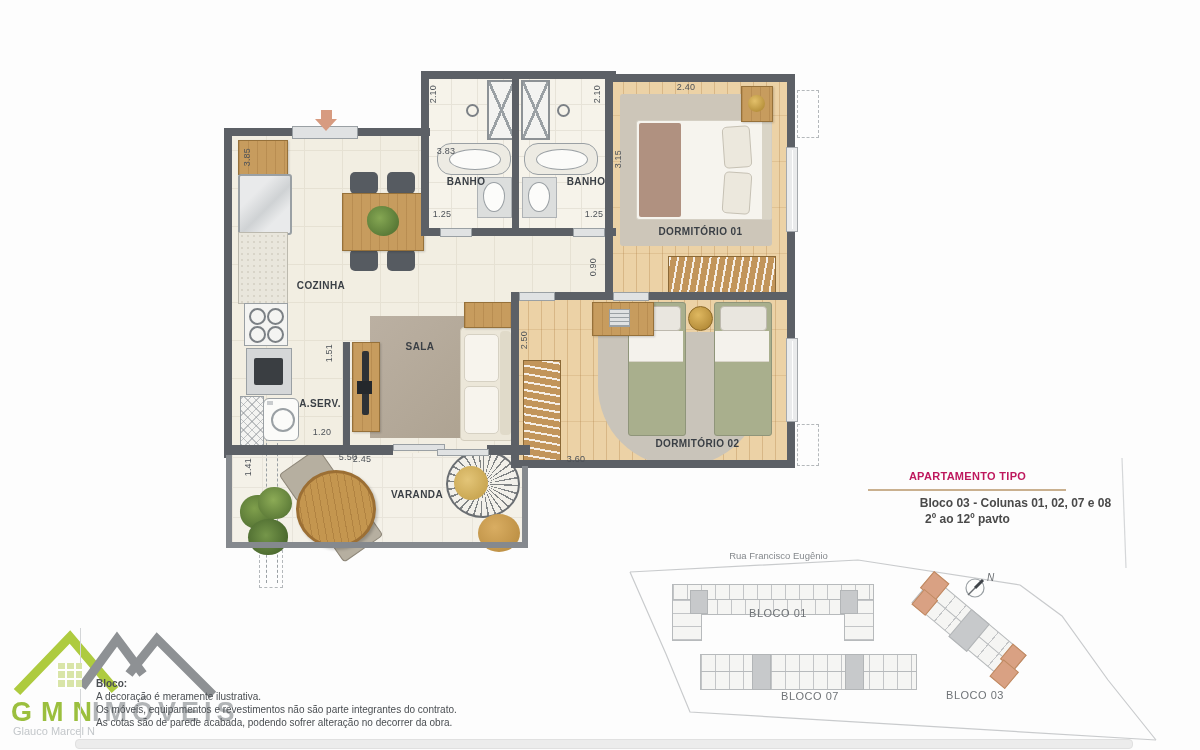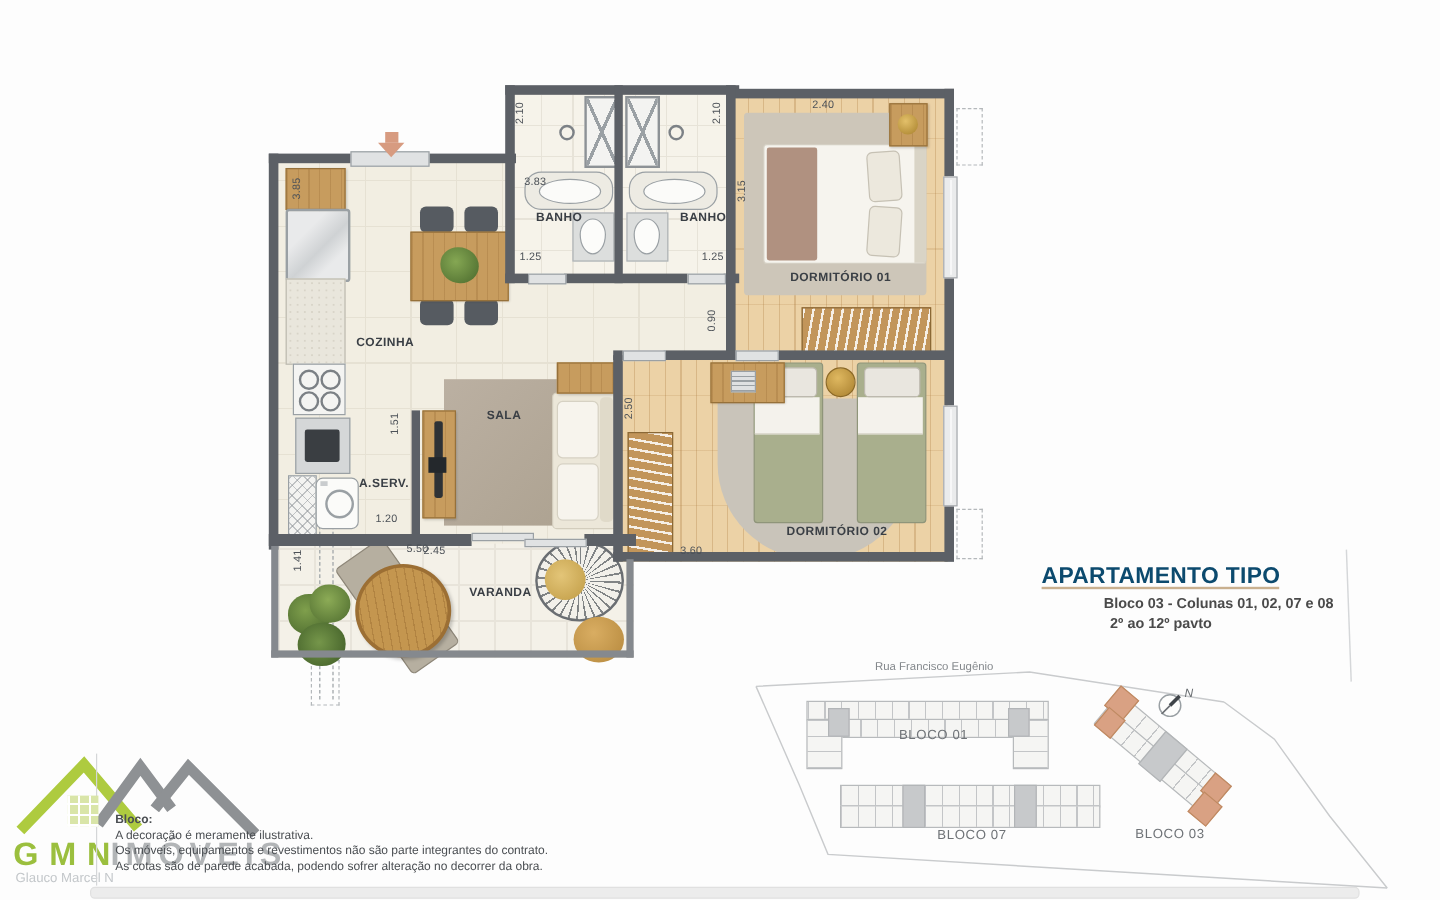--- a/index.html
+++ b/index.html
@@ -42,21 +42,21 @@
   .closet{background:repeating-linear-gradient(100deg,rgba(255,255,255,.85) 0 2px,transparent 2px 8px),#c2955a;
       border:1px solid #8a6836;z-index:12;}
   .chair{background:#565b61;border-radius:5px;z-index:11;}
   .seat{background:#f7f4ed;border:1px solid #d6d1c3;border-radius:5px;position:absolute;}
   .dim{position:absolute;font-size:9px;color:#4d5258;z-index:40;text-align:center;letter-spacing:.2px;}
   .vdim{position:absolute;font-size:9px;color:#4d5258;z-index:40;writing-mode:vertical-rl;
         transform:rotate(180deg);letter-spacing:.2px;}
   .rlabel{position:absolute;font-size:10px;font-weight:bold;color:#3a3f45;z-index:40;text-align:center;
         letter-spacing:.4px;}
   
-  .info-title{font-size:19px;font-weight:bold;color:#0c4a6e;text-align:center;letter-spacing:.3px;}
+  .info-title{font-size:11px;font-weight:bold;color:#be185d;text-align:center;letter-spacing:.3px;}
   .info-line{font-size:12px;font-weight:bold;color:#4a4a4a;text-align:center;}
   
   .bldg{background:repeating-linear-gradient(90deg,#c3c5c7 0 1px,transparent 1px 14px),#f5f5f3;
         border:1px solid #b7babc;z-index:6;}
   .bldg-h{background:repeating-linear-gradient(0deg,#c3c5c7 0 1px,transparent 1px 13px),#f5f5f3;
         border:1px solid #b7babc;z-index:6;}
   .core{background:#c7c9cb;border:1px solid #b2b5b7;z-index:7;}
   .hl{background:#d9a183;border:1px solid #bf8a62;z-index:8;}
   .site-label{position:absolute;font-size:11px;color:#6f7377;z-index:9;text-align:center;letter-spacing:.5px;}
   

